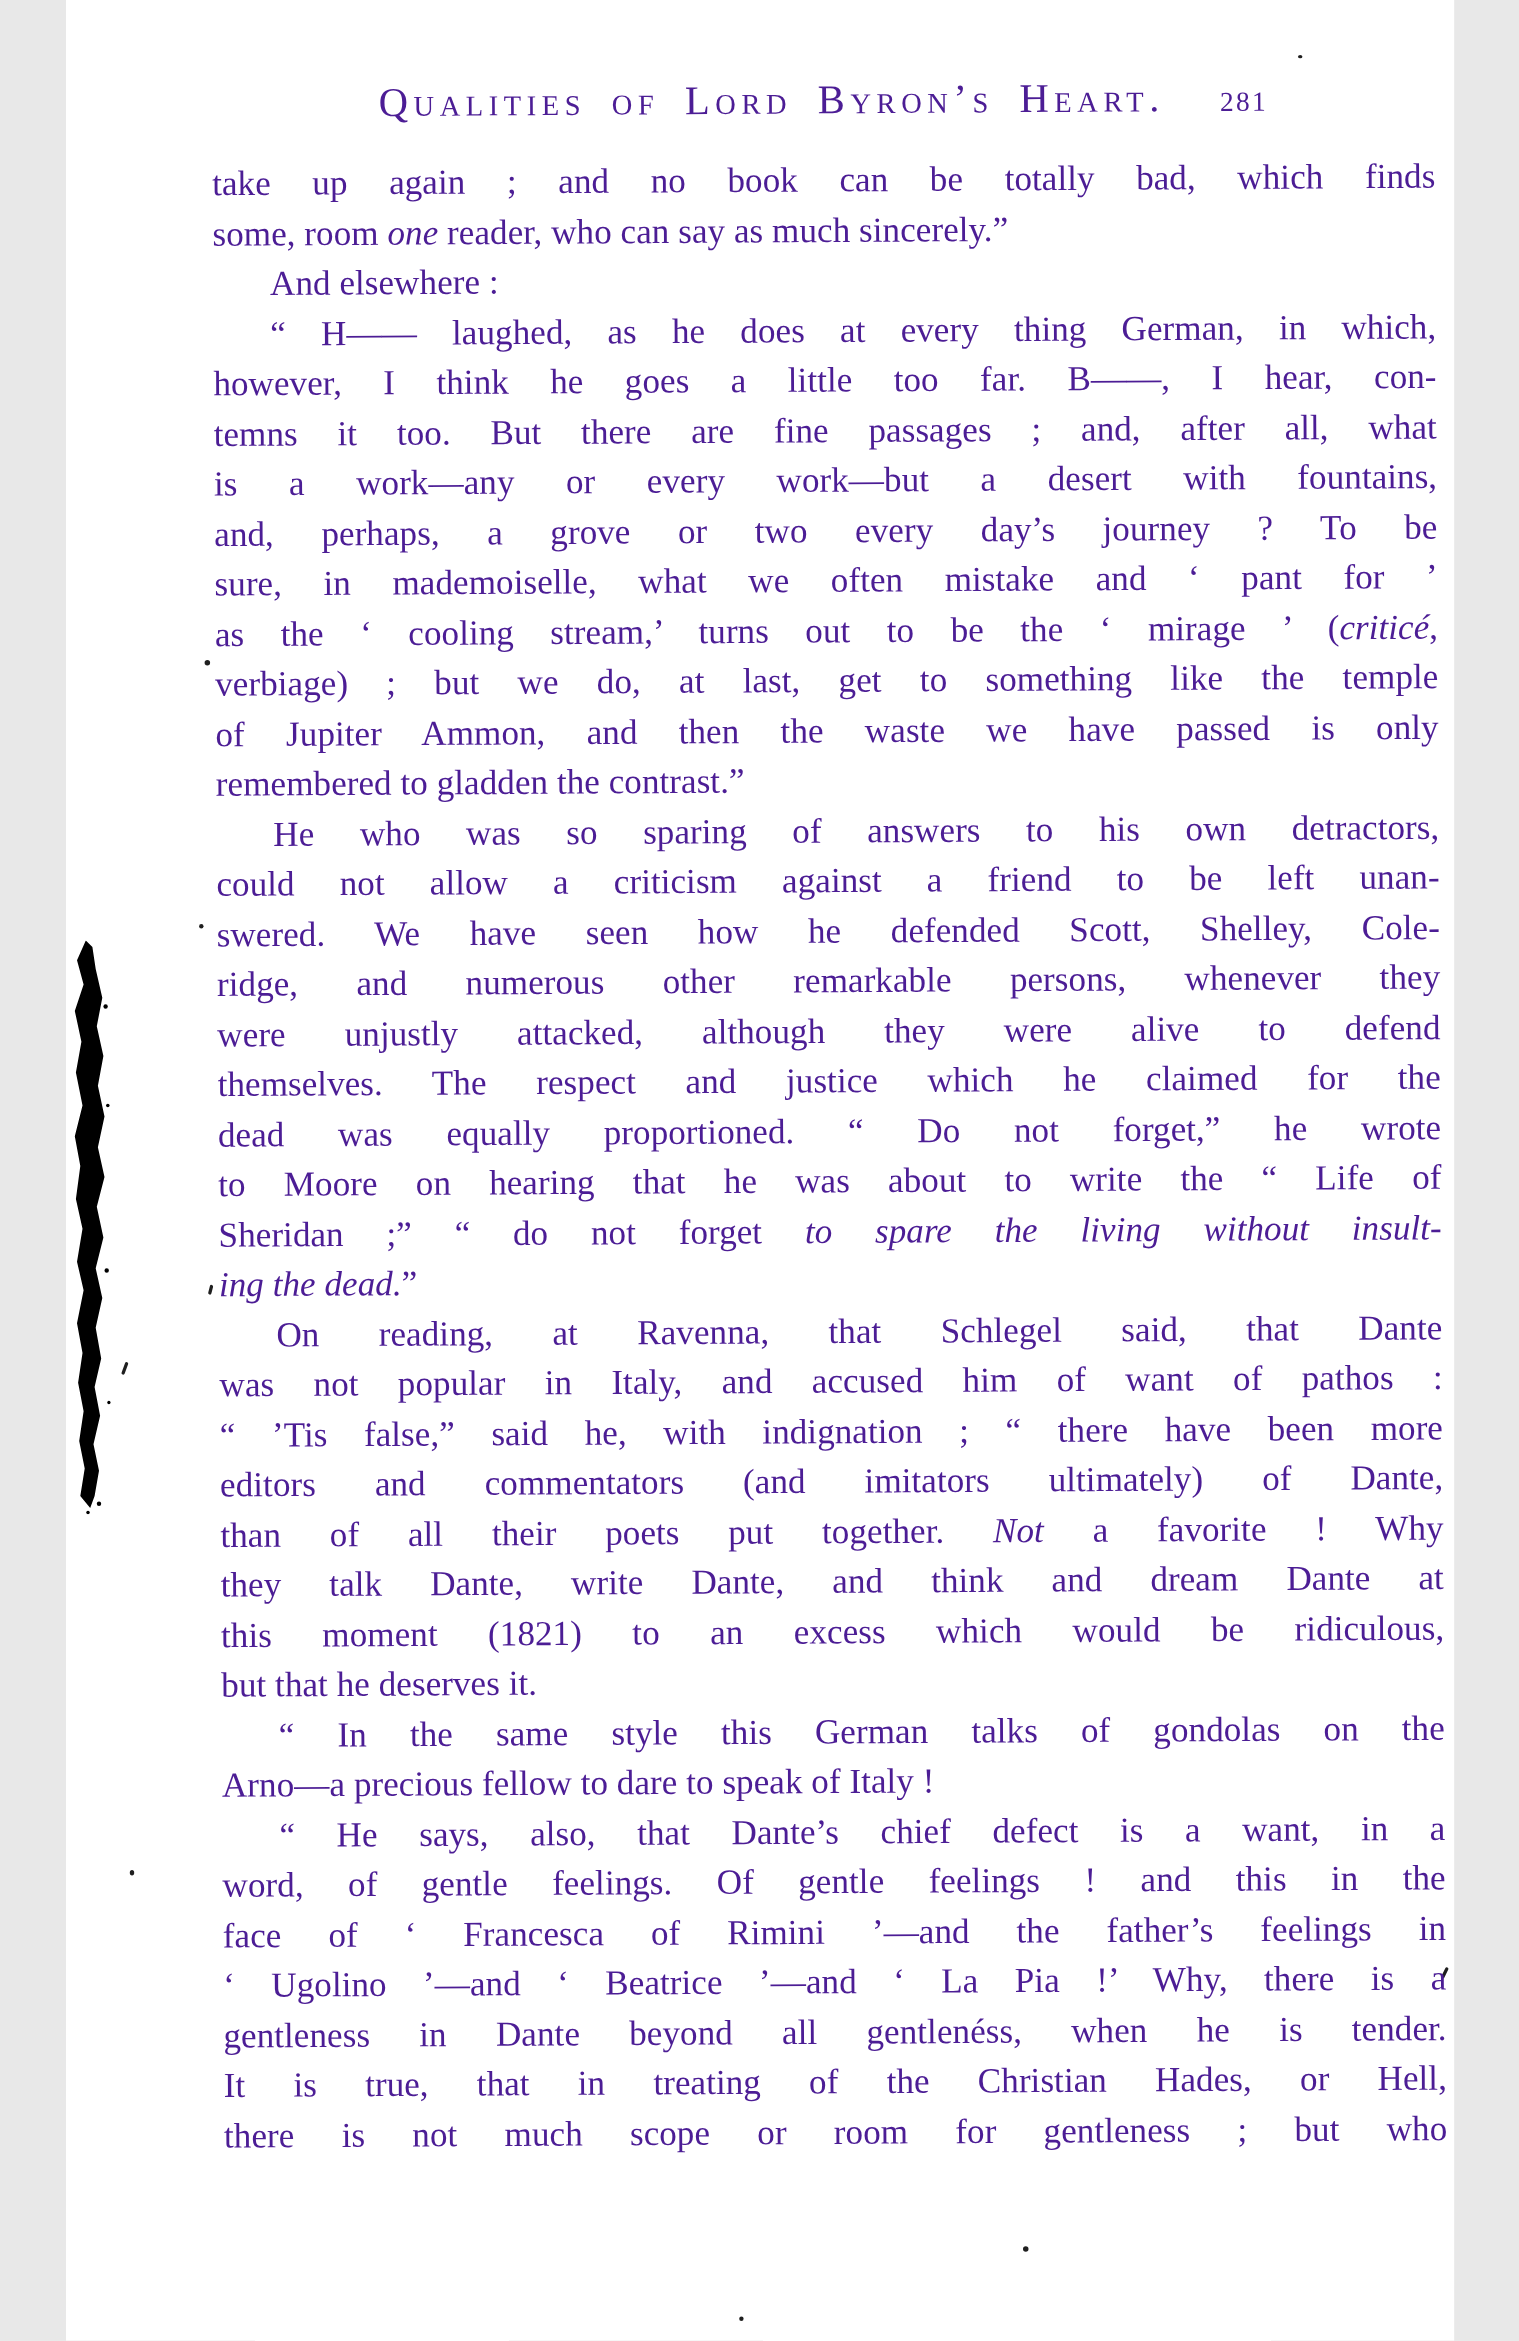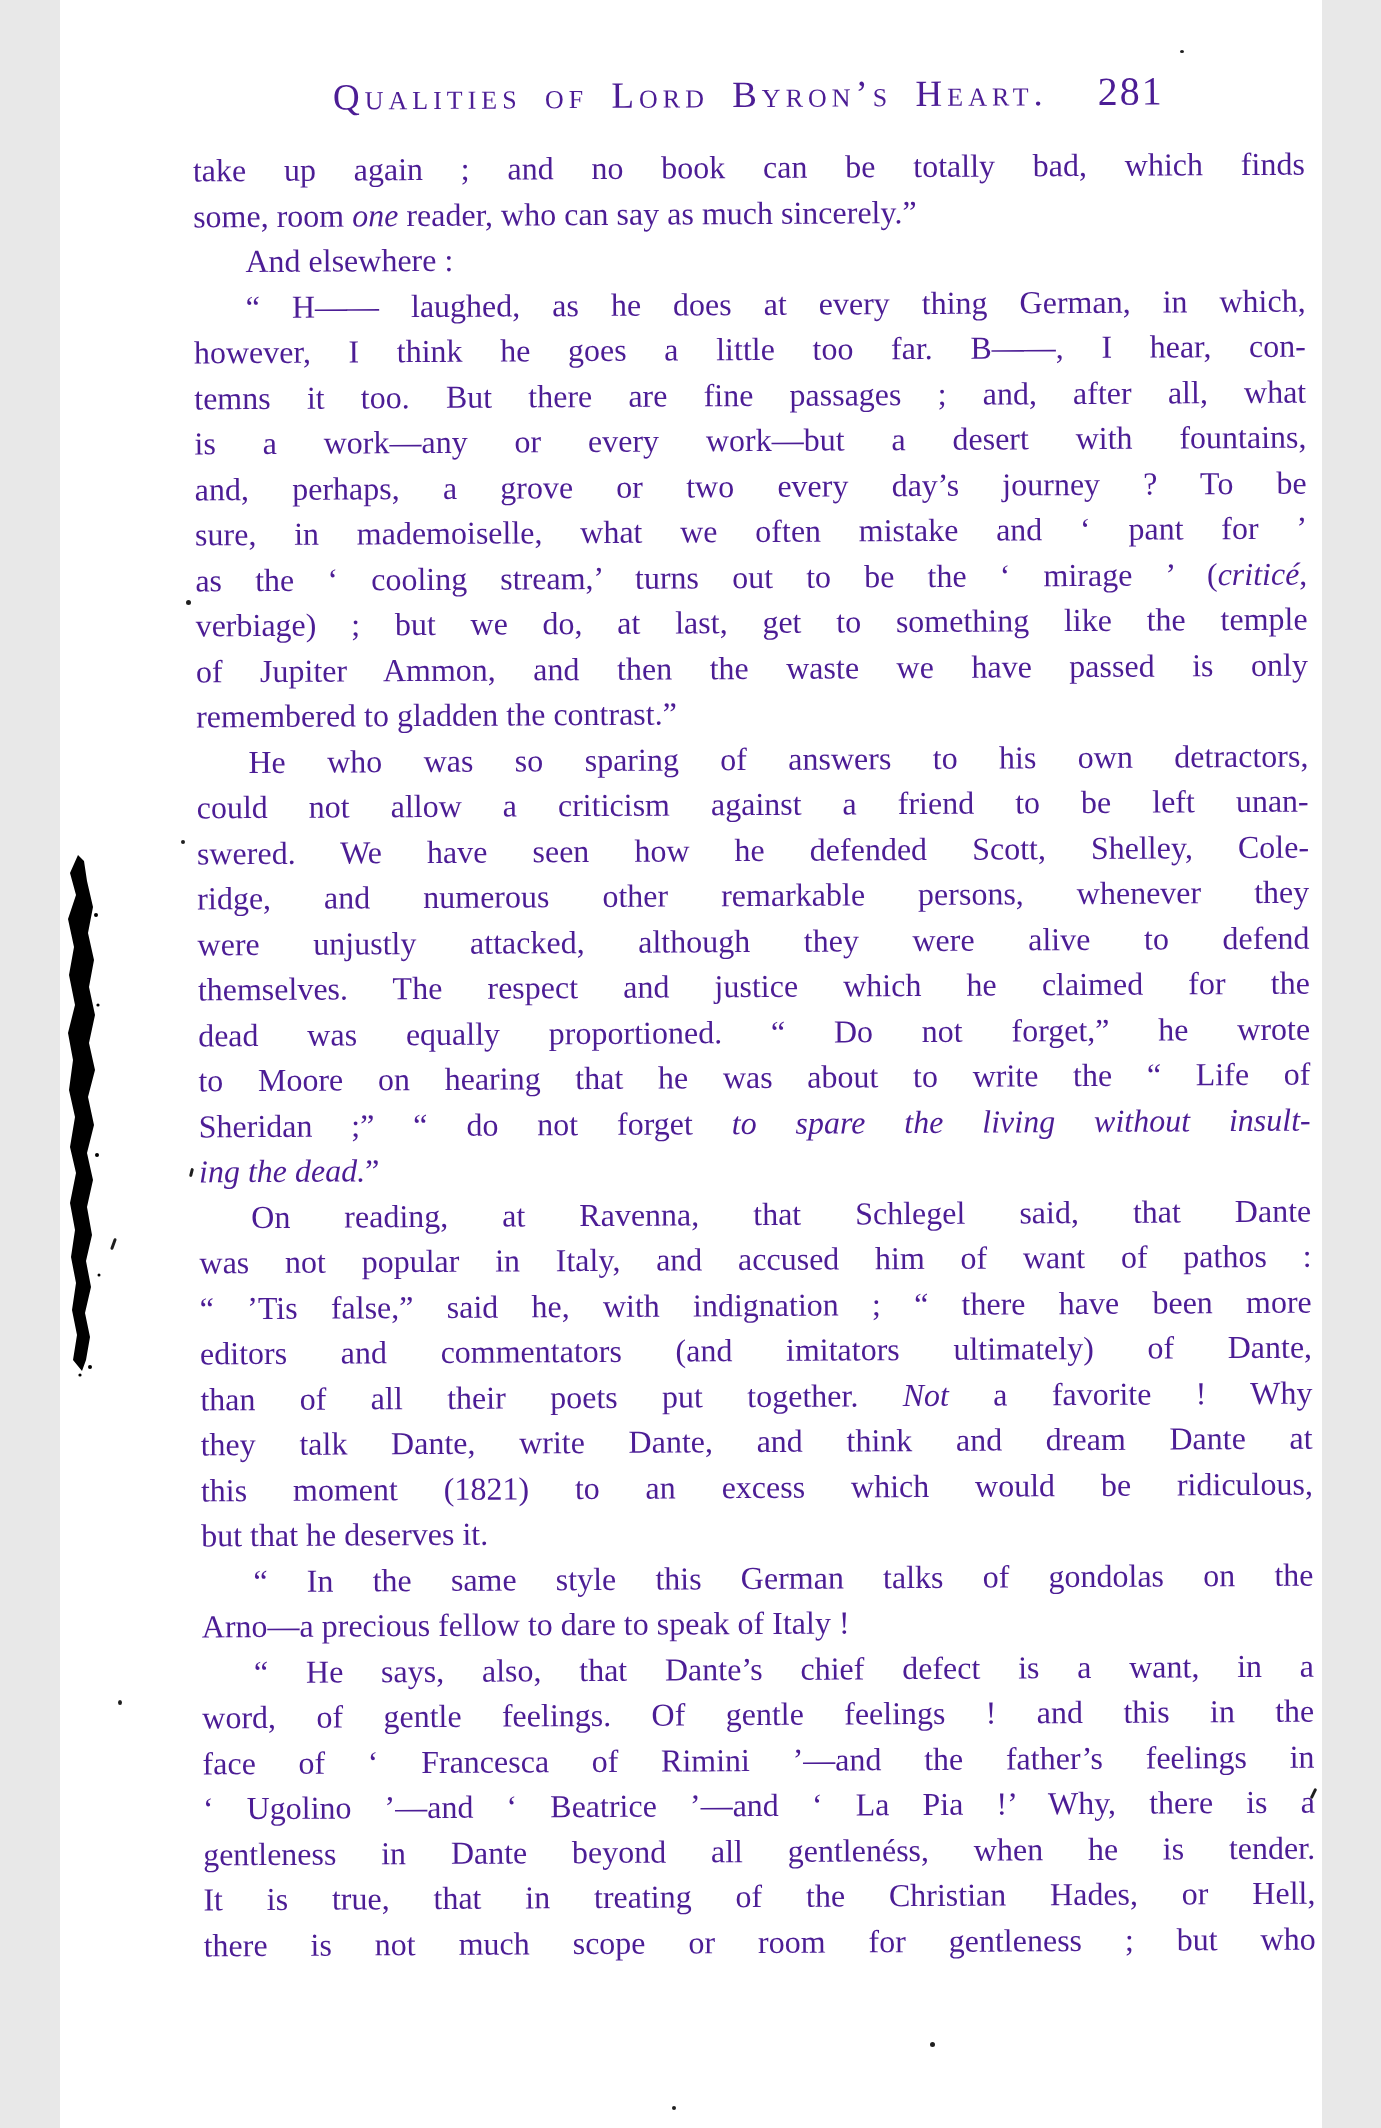--- a/index.html
+++ b/index.html
@@ -4,21 +4,21 @@
 <style>
   html,body { margin:0; padding:0; background:#e8e8e8; }
   .page {
     position:relative; width:1262px; height:2128px; margin:0 auto;
     background:#ffffff; overflow:hidden;
     font-family:Liberation Serif, serif; color:#4c1d95;
   }
   .content { position:absolute; left:138px; top:70px; width:1112px; transform:rotate(-0.35deg); }
   .hdr { display:flex; justify-content:center; align-items:baseline; gap:50px; margin-bottom:28px; }
   .hdr .t { font-variant:small-caps; font-size:37px; letter-spacing:5px; word-spacing:9px; white-space:nowrap; }
-  .hdr .n { font-size:40px; letter-spacing:2px; }
+  .hdr .n { font-size:25px; letter-spacing:2px; }
   .txt { font-size:32px; line-height:45.5px; }
   .ln { text-align:justify; text-align-last:justify; }
   .ln.end { text-align-last:left; }
   .ln.ind { text-indent:52px; }
   .ln i { font-style:italic; }
   .speck { position:absolute; background:#000; opacity:.88; border-radius:50%; }
   .tick  { position:absolute; background:#000; opacity:.88; border-radius:2px; }
   .smudge { position:absolute; left:0; top:855px; }
 </style>
 </head>

